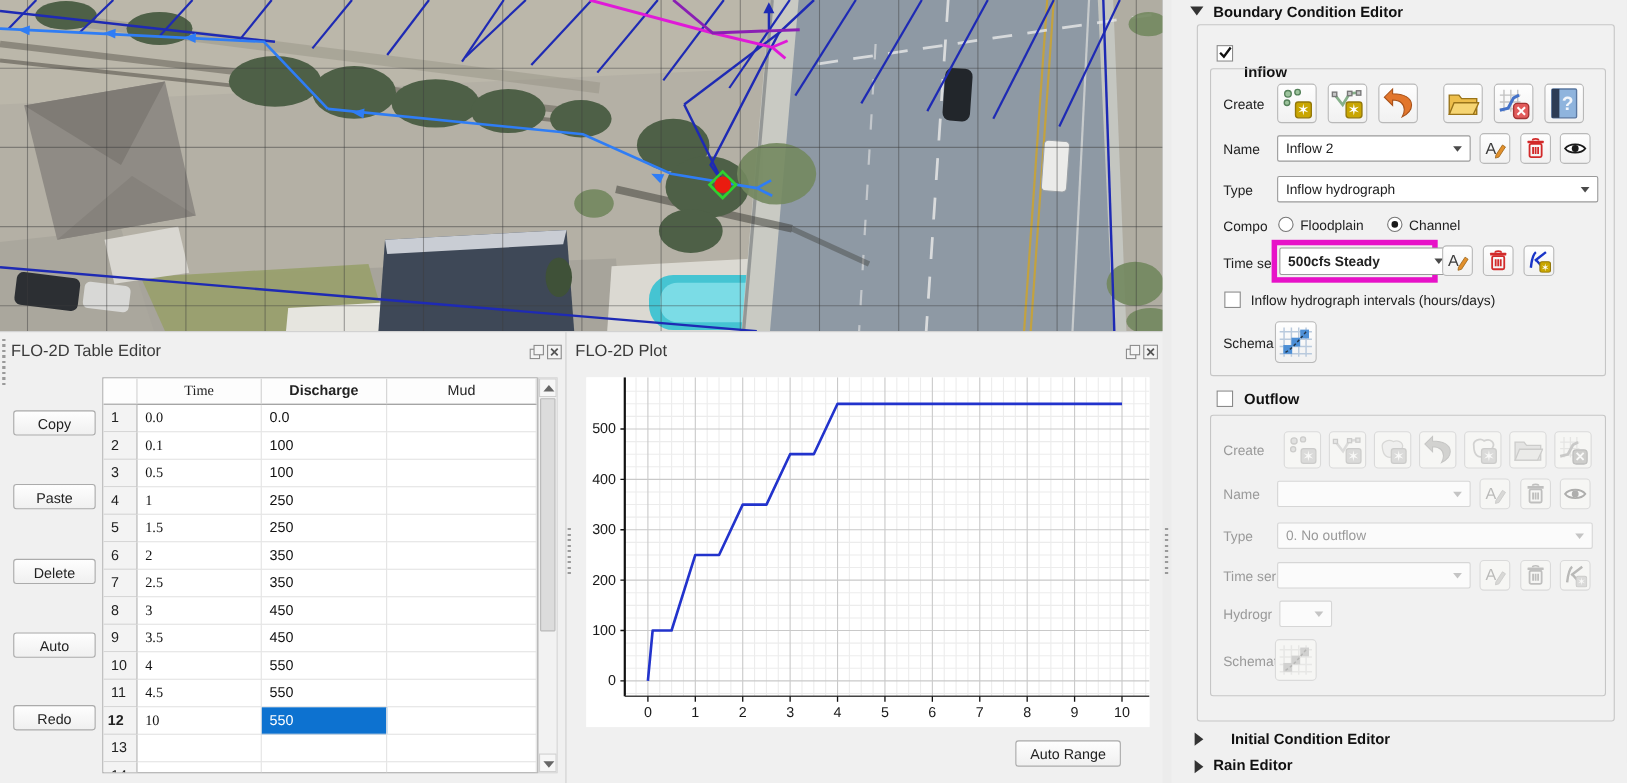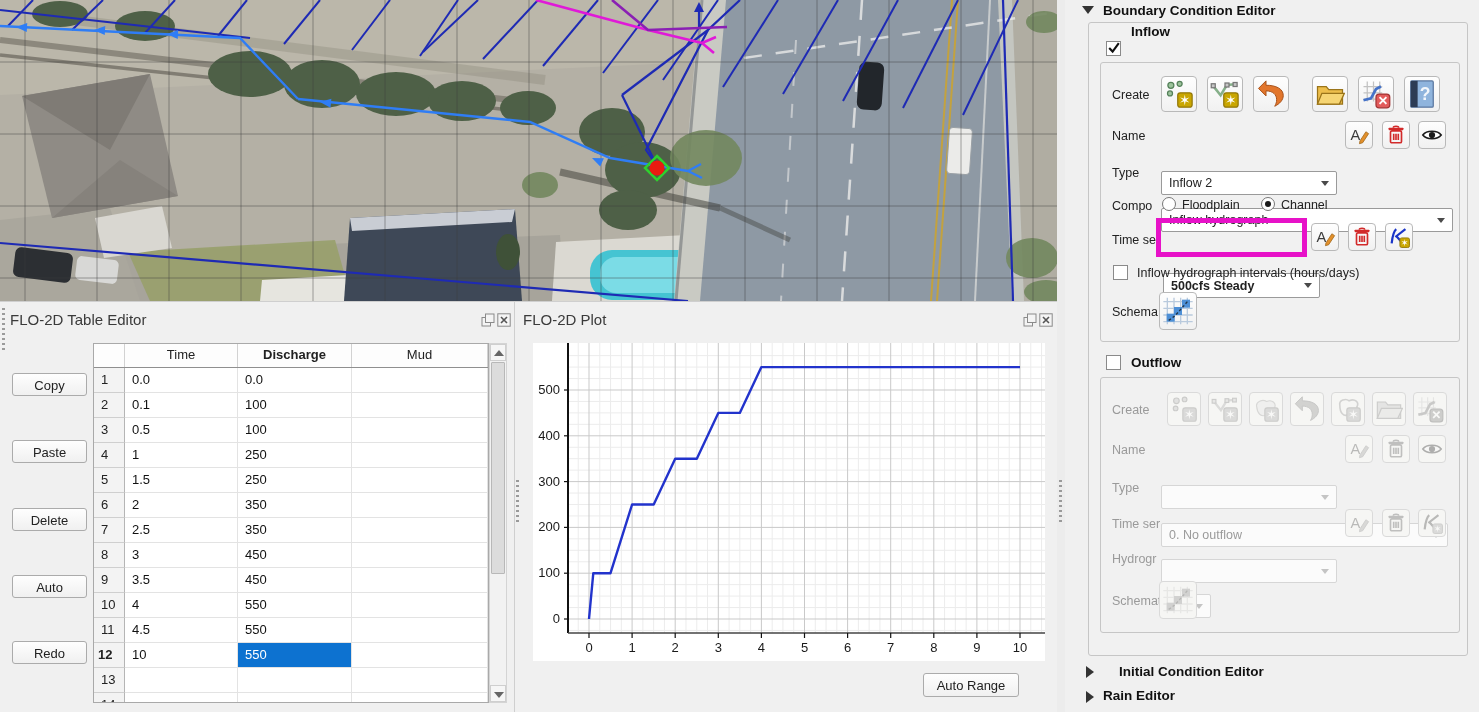--- a/index.html
+++ b/index.html
@@ -3,21 +3,21 @@
 <meta charset="utf-8">
 <style>
   html,body{margin:0;padding:0;background:#e8e8e8;font-family:"Liberation Sans",sans-serif;}
   #app{position:relative;width:1479px;height:712px;background:#f0f0f0;overflow:hidden;}
   .abs{position:absolute;}
   .lbl{position:absolute;font-size:12.5px;color:#222;white-space:nowrap;}
   .lbl.dim{color:#9a9a9a;}
   .blbl{position:absolute;font-size:13.5px;font-weight:bold;color:#111;white-space:nowrap;}
   .panel-title{position:absolute;font-size:15px;color:#3a3a3a;white-space:nowrap;}
   .tbtn{position:absolute;width:75px;height:23px;background:linear-gradient(#fefefe,#f0f0f0);border:1px solid #abababa8;border:1px solid #ababab;border-radius:3px;font-family:inherit;font-size:13px;color:#222;line-height:21px;box-sizing:border-box;}
-  .combo{position:absolute;background:#fff;border:1px solid #9a9a9a;border-radius:2px;font-size:12.5px;color:#222;box-sizing:border-box;padding:0 18px 0 7px;display:flex;align-items:center;overflow:hidden;white-space:nowrap;margin-top:48px;}
+  .combo{position:absolute;background:#fff;border:1px solid #9a9a9a;border-radius:2px;font-size:12.5px;color:#222;box-sizing:border-box;padding:0 18px 0 7px;display:flex;align-items:center;overflow:hidden;white-space:nowrap;}
   .combo .arr{position:absolute;right:7px;top:50%;margin-top:-2.5px;width:0;height:0;border-left:4.5px solid transparent;border-right:4.5px solid transparent;border-top:5.5px solid #4a4a4a;}
   .combo.dis{background:#fbfbfb;border-color:#d6d6d6;color:#9a9a9a;}
   .combo.dis .arr{border-top-color:#c4c4c4;}
   .ibtn{position:absolute;background:linear-gradient(#fefefe,#f1f1f1);border:1px solid #b9b9b9;border-radius:4px;padding:2px;box-sizing:border-box;}
   .ibtn svg{width:100%;height:100%;display:block;}
   .ibtn.dis{border-color:#dadada;background:#f6f6f4;}
   .ibtn.dis svg{filter:grayscale(1);opacity:.32;}
   .cb{position:absolute;width:15px;height:15px;background:#fff;border:1px solid #8a8a8a;box-sizing:border-box;}
   .cb svg{position:absolute;left:-1px;top:-2px;width:16px;height:16px;}
   .radio{position:absolute;width:14px;height:14px;border:1px solid #777;border-radius:50%;background:#fff;box-sizing:border-box;}
@@ -29,21 +29,21 @@
   .mini-ic svg{width:100%;height:100%;display:block;}
   #table-grid{position:absolute;left:93px;top:343px;width:396px;height:360px;background:#fff;border:1px solid #a9a9a9;box-sizing:border-box;overflow:hidden;font-size:13px;}
   .t-hdr-row{display:flex;height:23px;border-bottom:1px solid #8f8f8f;background:#fdfdfd;}
   .t-hdr{box-sizing:border-box;border-right:1px solid #d2d2d2;text-align:center;line-height:22px;color:#222;}
   .t-hdr.bold{font-weight:bold;}
   .t-row{display:flex;height:25px;}
   .t-rh{width:31px;box-sizing:border-box;background:#f3f3f3;border-right:1px solid #b5b5b5;border-bottom:1px solid #cfcfcf;color:#222;padding-left:7px;line-height:24px;}
   .t-rh.bold{font-weight:bold;padding-left:4px;}
   .t-cell{box-sizing:border-box;border-right:1px solid #e3e3e3;border-bottom:1px solid #e3e3e3;padding-left:7px;line-height:24px;color:#111;overflow:hidden;}
   .t-cell.sel{background:#0d72d0;color:#fff;}
-  .c0{width:31px;} .c1{width:113px;} .c2{width:114px;} .c3{flex:1;}
+  .c0{width:31px;} .c1{width:113px;font-family:Liberation Serif, serif;} .c2{width:114px;} .c3{flex:1;}
   #vscroll{position:absolute;left:489px;top:343px;width:18px;height:360px;background:#f2f2f2;border:1px solid #d4d4d4;box-sizing:border-box;}
   .sb-box{position:absolute;left:0;width:16px;height:17px;background:#f6f6f6;border:1px solid #cfcfcf;box-sizing:border-box;}
   .sb-arr-up{position:absolute;left:3px;top:5px;width:0;height:0;border-left:5px solid transparent;border-right:5px solid transparent;border-bottom:6px solid #666;}
   .sb-arr-dn{position:absolute;left:3px;top:6px;width:0;height:0;border-left:5px solid transparent;border-right:5px solid transparent;border-top:6px solid #666;}
   .sb-thumb{position:absolute;left:1px;width:14px;background:#dcdcdc;border:1px solid #b8b8b8;box-sizing:border-box;border-radius:1px;}
   .divider{position:absolute;background:#cfcfcf;}
   .dots{position:absolute;width:3px;height:42px;background-image:repeating-linear-gradient(#9a9a9a 0 2px,transparent 2px 5px);}
   #plot-svg{position:absolute;left:533px;top:343px;background:#fff;}
   #plot-svg text{font-family:"Liberation Sans",sans-serif;font-size:13px;fill:#1a1a1a;}
   #autorange{position:absolute;left:923px;top:673px;width:96px;height:24px;}
@@ -445,21 +445,21 @@
   <div class="tri-down" style="left:1082px;top:6px;"></div>
   <div class="blbl" style="left:1103px;top:3px;">Boundary Condition Editor</div>
 
   <div class="grp" style="left:1088px;top:22px;width:380px;height:634px;background:#f1f1f1;"></div>
 
   <div class="cb" style="left:1106px;top:41px;">
       <svg viewBox="0 0 15 15">
         <path d="M3,7.5 L6.2,10.8 L12,3" fill="none" stroke="#111" stroke-width="2"></path>
       </svg>
     </div>
-  <div class="blbl" style="left:1131px;top:24px;text-align:right;">Inflow</div>
+  <div class="blbl" style="left:1131px;top:58px;text-align:right;">Inflow</div>
 
   <div class="grp" style="left:1100px;top:62px;width:360px;height:280px;"></div>
 
   <div class="lbl" style="left:1112px;top:88px;">Create</div>
   <button class="ibtn" style="left:1161px;top:76px;width:36px;height:36px;">
       <svg viewBox="0 0 24 24">
         <circle cx="5.5" cy="5" r="2.4" fill="#9cc39c" stroke="#55815a"></circle>
         <circle cx="12.5" cy="3.8" r="2" fill="#9cc39c" stroke="#55815a"></circle>
         <circle cx="4.8" cy="11.5" r="2" fill="#9cc39c" stroke="#55815a"></circle>
         <rect x="11" y="11" width="11.5" height="11.5" rx="2" fill="#c9a600" stroke="#93780a"></rect>

